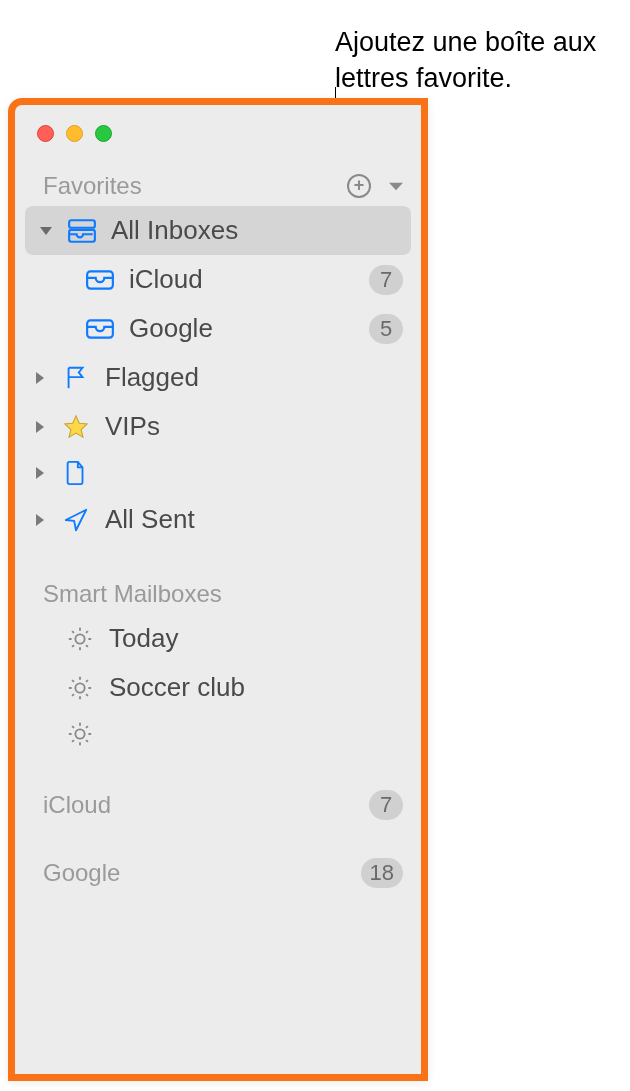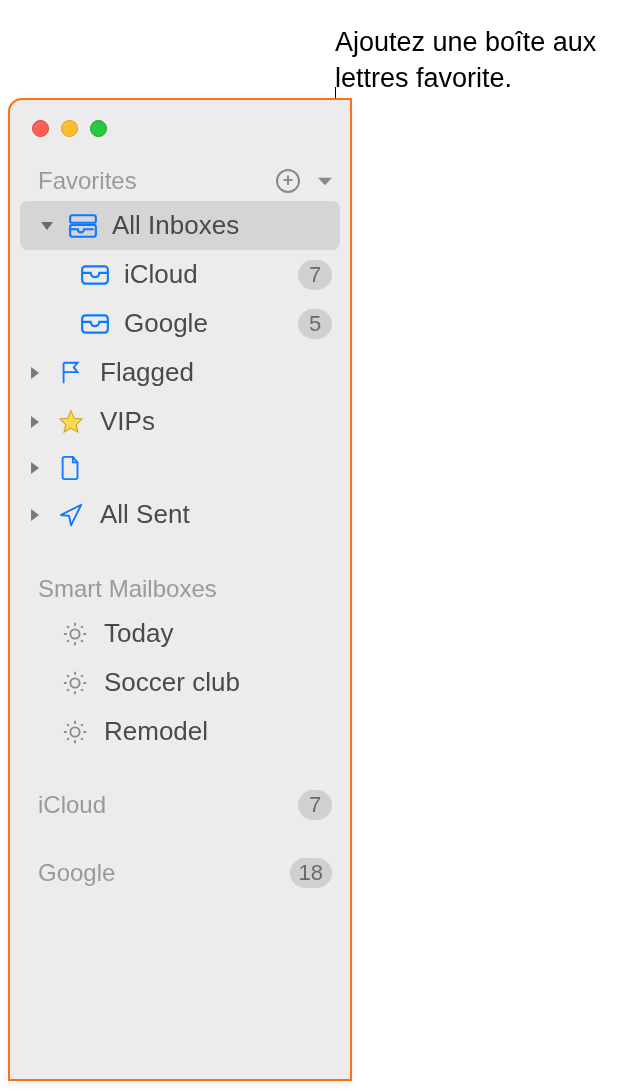--- a/index.html
+++ b/index.html
@@ -28,25 +28,25 @@
       left: 335px;
       top: 87px;
       width: 1px;
       height: 140px;
       background: #000;
     }
     .window {
       position: absolute;
       left: 8px;
       top: 98px;
-      width: 344px;
+      width: 420px;
       height: 983px;
       background: #ececec;
       border-top-left-radius: 14px;
-      border: 2px solid #f97316;
+      border: 7px solid #f97316;
       box-shadow: 0 2px 10px rgba(0,0,0,0.08);
       overflow: hidden;
     }
     .titlebar {
       display: flex;
       align-items: center;
       gap: 12px;
       padding: 20px 22px 18px 22px;
     }
     .traffic {
@@ -142,21 +142,21 @@
       flex: 0 0 30px;
     }
     .item-label {
       flex: 1;
       color: #4a4a4a;
     }
     .selected {
       background: #d5d5d5;
       border-radius: 8px;
       margin: 0 10px;
-      padding-left: 20px;
+      padding-left: 14px;
       padding-right: 8px;
     }
     .sub-item {
       padding-left: 70px;
     }
     .no-disclosure {
       padding-left: 50px;
     }
     .badge {
       min-width: 34px;
@@ -311,21 +311,20 @@
     <span class="item-label">Soccer club</span>
   </div>
 
   <div class="item no-disclosure">
     <span class="icon">
       <svg viewBox="0 0 28 28" fill="none" stroke="#8a8a8a" stroke-width="2">
         <circle cx="14" cy="14" r="5"></circle>
         <path d="M14 2 v3 M14 23 v3 M2 14 h3 M23 14 h3 M5.5 5.5 l2 2 M20.5 20.5 l2 2 M22.5 5.5 l-2 2 M7.5 20.5 l-2 2"></path>
       </svg>
     </span>
-    <span class="item-label">Remodel</span>
   </div>
 
   <div class="section-spacer"></div>
 
   <div class="section-row">
     <span class="section-label">iCloud</span>
     <span class="badge">7</span>
   </div>
 
   <div class="section-row" style="margin-top:18px">

